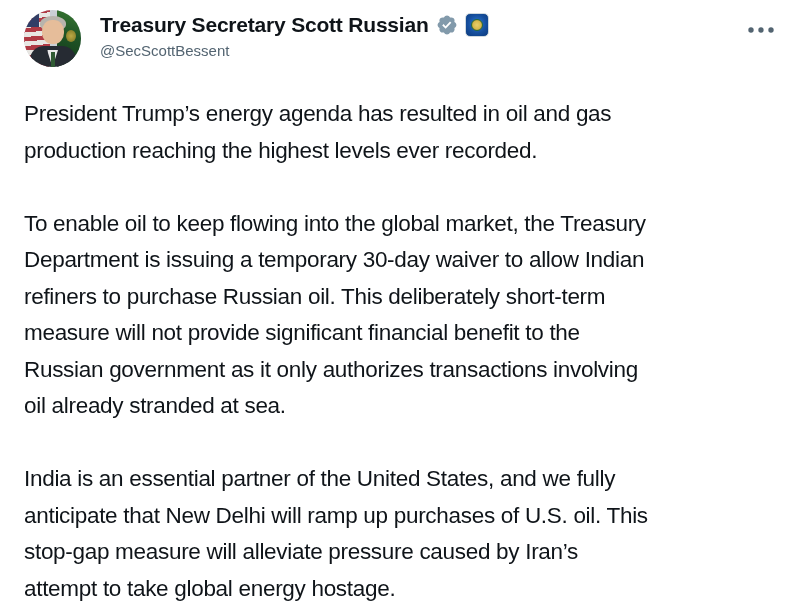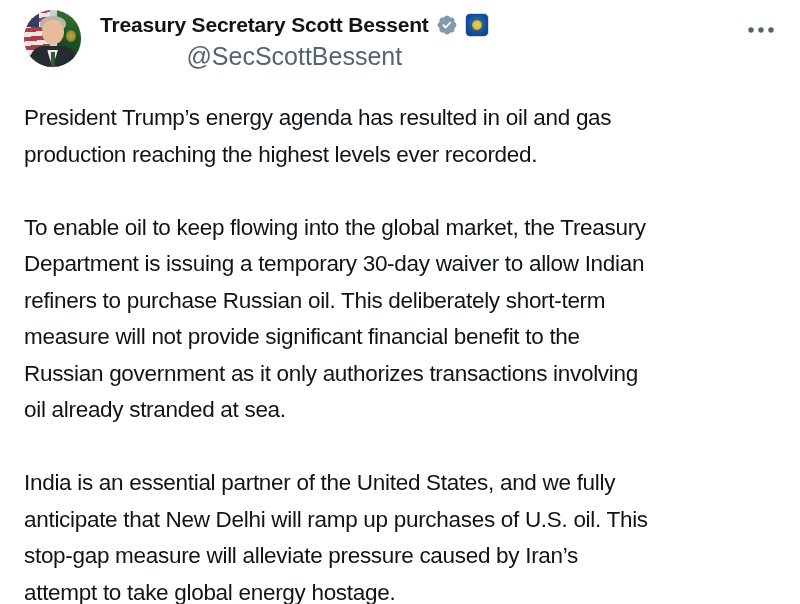--- a/index.html
+++ b/index.html
@@ -37,21 +37,21 @@
   .display-name { font-size: 21px; font-weight: 700; letter-spacing: -0.2px;
                   color: #0f1419; cursor: pointer; white-space: nowrap; }
   .verified { margin-left: 7px; display: inline-flex; align-items: center; }
   .affiliate { margin-left: 7px; display: inline-flex; align-items: center; justify-content: center;
                width: 24px; height: 24px; border: 1px solid #cfd9de; border-radius: 5px;
                background: radial-gradient(circle at 50% 45%, #2d7bd4 0%, #164f9e 55%, #0b3a7c 100%);
                cursor: pointer; }
   .affiliate-seal { width: 12px; height: 12px; border-radius: 50%;
                     background: radial-gradient(circle, #e8cf6a 0%, #d9b94e 55%, #8a7a22 100%);
                     border: 1px solid #2c6b35; }
-  .handle { font-size: 25px; color: #536471; margin-top: 5px; cursor: pointer; text-align: center; }
+  .handle { font-size: 15px; color: #536471; margin-top: 5px; cursor: pointer; }
 
   .more { margin-left: auto; padding: 12px 8px 0 0; cursor: pointer; }
 
   .tweet-body { margin-top: 29px; font-size: 22.5px; line-height: 36.5px;
                 letter-spacing: -0.3px; color: #0f1419; white-space: pre-line;
                 max-width: 760px; }
 </style>
 </head>
 <body>
 
@@ -66,21 +66,21 @@
       <div class="av-gold"></div>
       <div class="av-hair"></div>
       <div class="av-face"></div>
       <div class="av-suit"></div>
       <div class="av-shirt"></div>
       <div class="av-tie"></div>
     </div>
 
     <div class="header-text">
       <div class="name-row">
-        <span class="display-name">Treasury Secretary Scott Bessent</span>
+        <span class="display-name">Treasury Secretary Scott Russian</span>
         <span class="verified">
           <svg width="22" height="22" viewBox="0 0 24 24" aria-hidden="true">
             <path fill="#829aab" d="M22.25 12c0-1.43-.88-2.67-2.19-3.34.46-1.39.2-2.9-.81-3.91s-2.52-1.27-3.91-.81c-.66-1.31-1.91-2.19-3.34-2.19s-2.67.88-3.33 2.19c-1.4-.46-2.91-.2-3.92.81s-1.26 2.52-.8 3.91c-1.31.67-2.2 1.91-2.2 3.34s.89 2.67 2.2 3.34c-.46 1.39-.21 2.9.8 3.91s2.52 1.26 3.91.81c.67 1.31 1.91 2.19 3.34 2.19s2.68-.88 3.34-2.19c1.39.45 2.9.2 3.91-.81s1.27-2.52.81-3.91c1.31-.67 2.19-1.91 2.19-3.34zm-11.71 4.2L6.8 12.46l1.41-1.42 2.26 2.26 4.8-5.23 1.47 1.36-6.2 6.77z"></path>
           </svg>
         </span>
         <span class="affiliate">
           <span class="affiliate-seal"></span>
         </span>
       </div>
       <div class="handle">@SecScottBessent</div>

